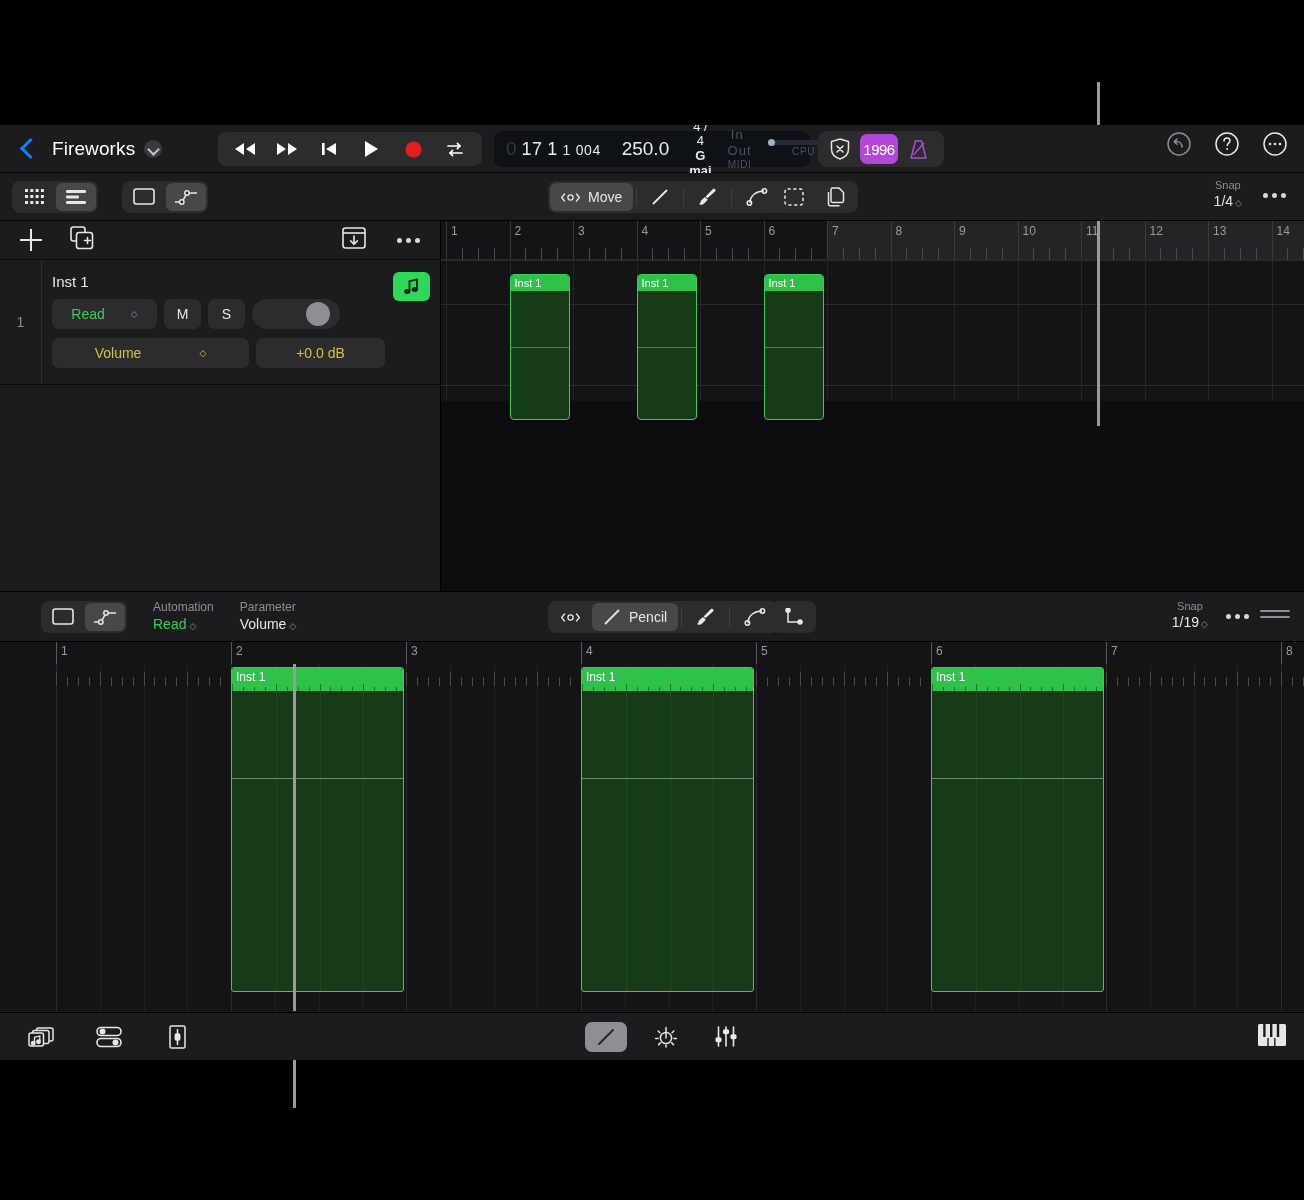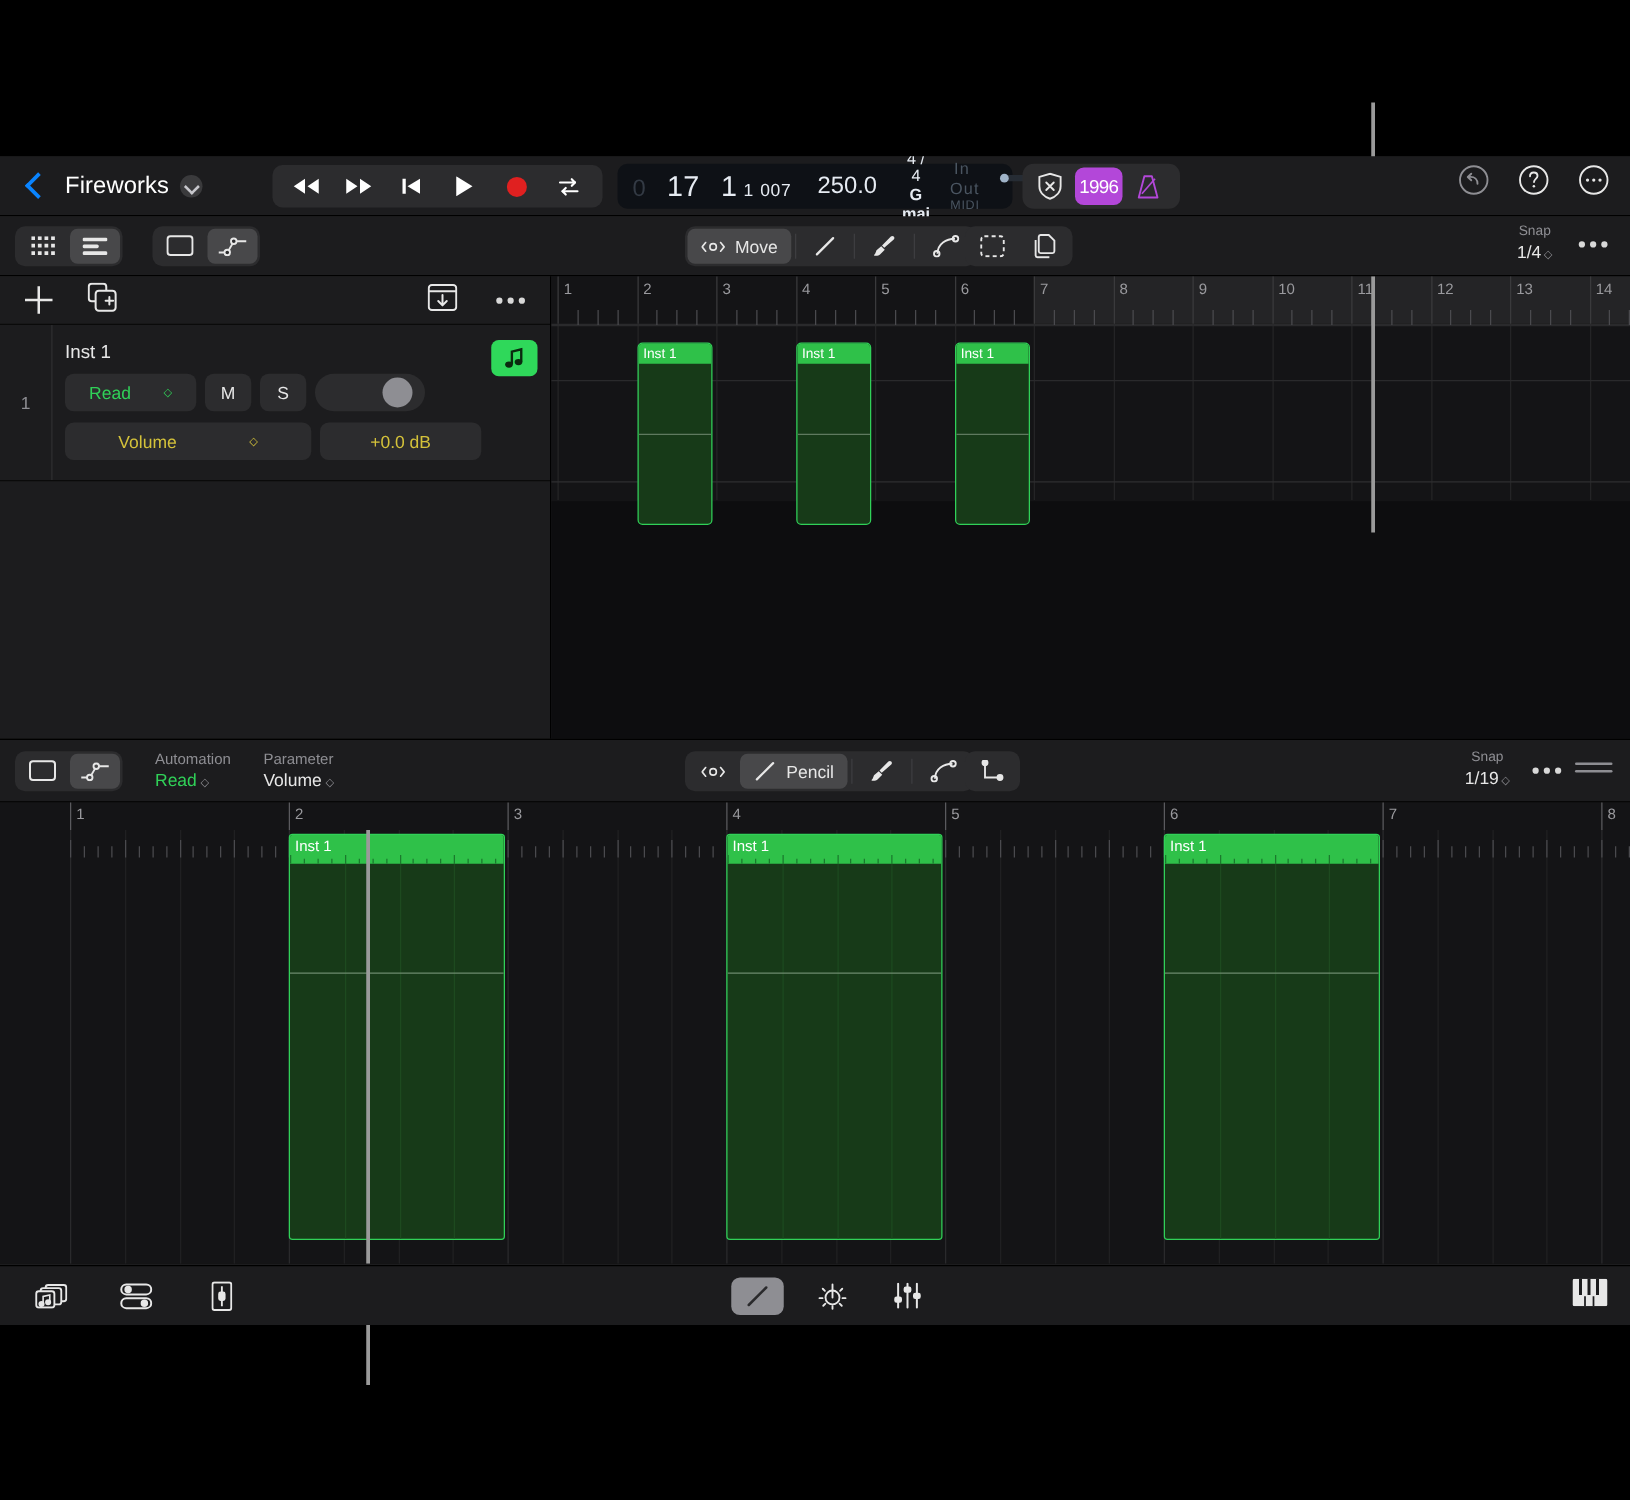--- a/index.html
+++ b/index.html
@@ -57,21 +57,21 @@
 
   .lcd {
     position: absolute; left: 494px; top: 131px - 125px; top: 6px; height: 36px;
     width: 316px; background: #0e1116; border-radius: 8px;
     display: flex; align-items: center; color: #e6ebf2;
   }
   .lcd-pos {
     display: flex; align-items: baseline; padding: 0 10px 0 12px; gap: 5px;
   }
   .lcd-dim { color: #333a44; font-size: 19px; }
-  .lcd-big { font-size: 23px; letter-spacing: .3px; margin-left: 12px; }
+  .lcd-big { font-size: 18px; letter-spacing: .3px; }
   .lcd-sm  { font-size: 14px; letter-spacing: .5px; }
   .lcd-sep { width: 1px; height: 22px; background: #2a3038; }
   .lcd-tempo { padding: 0 11px; font-size: 19px; }
   .lcd-sig {
     padding: 0 9px; text-align: center; line-height: 1.12;
   }
   .lcd-sig .a { font-size: 13px; }
   .lcd-sig .b { font-size: 13px; font-weight: bold; }
   .lcd-midi { padding: 0 7px; text-align: center; line-height: 1.2; color: #4a5561; }
   .lcd-midi .a { font-size: 13px; letter-spacing: 1px; }
@@ -192,20 +192,21 @@
   }
   .region .autoline { position: absolute; left: 0; right: 0; height: 1px; background: #5f7a5f; }
 
   .playhead { position: absolute; width: 3px; background: #9a9a9a; z-index: 30; }
 
   
   .editor { position: relative; height: 420px; background: #141416; border-top: 1px solid #000; }
   .ed-toolbar {
     height: 50px; background: #1c1c1e; position: relative; display: flex; align-items: center;
     border-bottom: 1px solid #000;
+    padding-left: 29px;
   }
   .ed-field { margin-left: 26px; line-height: 1.3; }
   .ed-field .lbl { font-size: 12px; color: #8e8e93; }
   .ed-field .val { font-size: 14px; color: #e7e7e7; cursor: pointer; }
   .ed-field .val.green { color: #30d158; }
   .ed-field .val .chev { font-size: 9px; color: #8e8e93; margin-left: 3px; }
   .ed-handle { display: flex; flex-direction: column; gap: 4px; cursor: pointer; }
   .ed-handle i { display: block; width: 30px; height: 2px; background: #8e8e93; border-radius: 1px; }
 
   .ed-ruler { height: 22px; position: relative; background: #141416; }
@@ -275,21 +276,21 @@
           </svg>
         </div>
       </div>
 
       <div class="lcd">
         <div class="lcd-pos">
           <span class="lcd-dim">0</span>
           <span class="lcd-big">17</span>
           <span class="lcd-big">1</span>
           <span class="lcd-sm">1</span>
-          <span class="lcd-sm">007</span>
+          <span class="lcd-sm">004</span>
         </div>
         <div class="lcd-sep"></div>
         <div class="lcd-tempo">250.0</div>
         <div class="lcd-sep"></div>
         <div class="lcd-sig">
           <div class="a">4 / 4</div>
           <div class="b">G maj</div>
         </div>
         <div class="lcd-sep"></div>
         <div class="lcd-midi">

